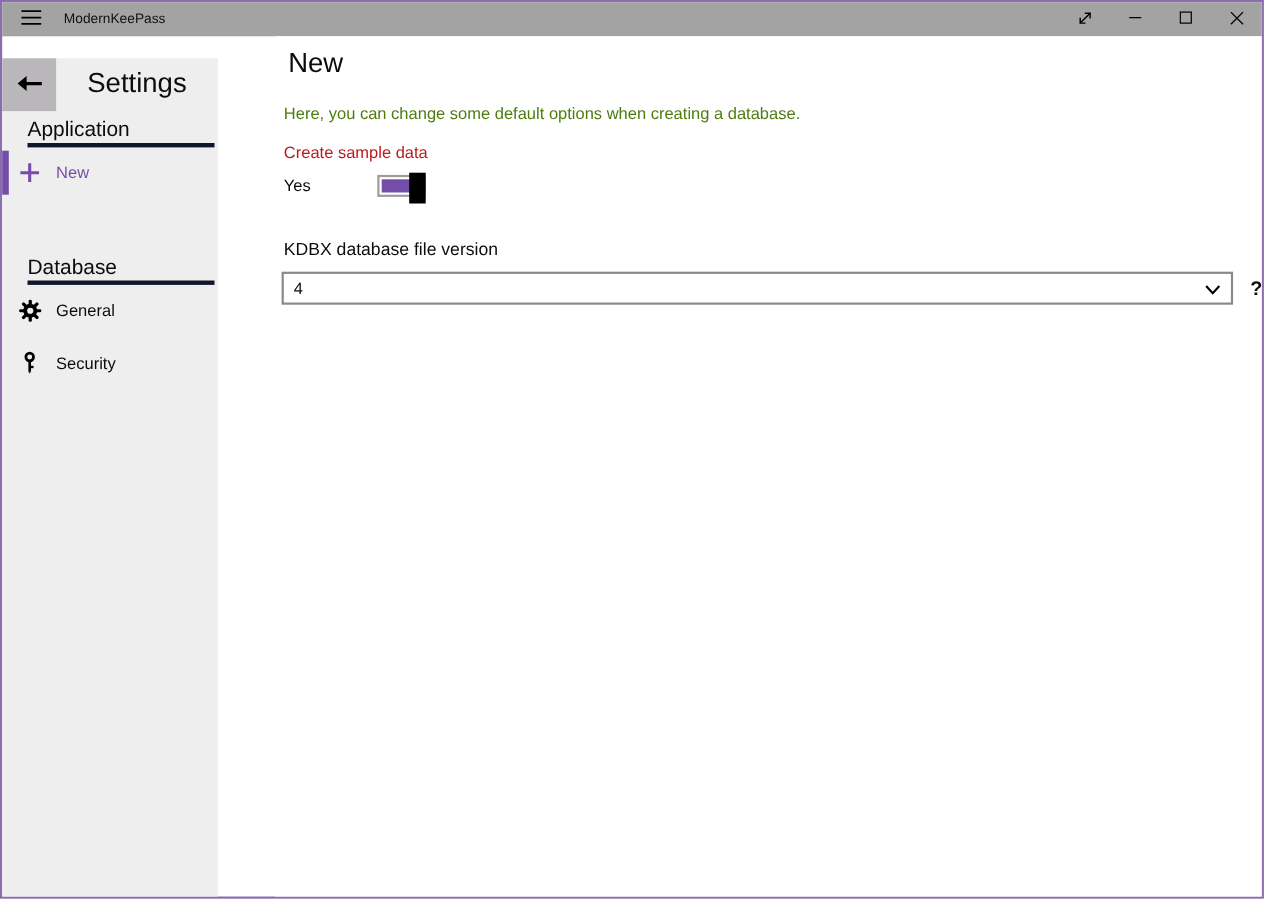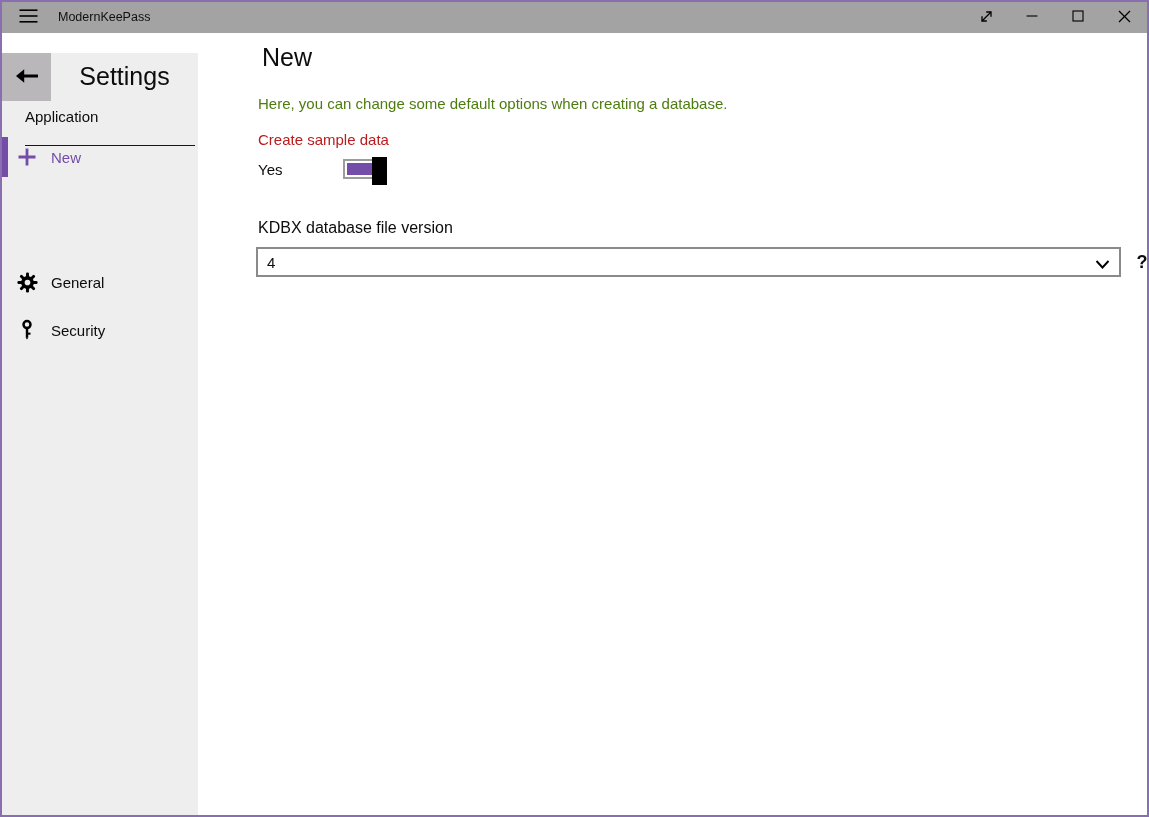--- a/index.html
+++ b/index.html
@@ -24,22 +24,22 @@
   .win-controls{position:absolute;right:0;top:0;height:31px;display:flex;}
   .win-btn{width:46px;height:31px;display:flex;align-items:center;justify-content:center;
     background:transparent;border:0;cursor:pointer;}
 
   
   .sidebar{position:absolute;left:0;top:31px;width:196px;bottom:0;background:var(--sidebar-bg);margin-top:20px;}
   .back-btn{position:absolute;left:0;top:0;width:49px;height:48px;background:var(--back-button-bg);
     display:flex;align-items:center;justify-content:center;border:0;cursor:pointer;}
   .sidebar-title{position:absolute;left:49px;right:0;top:0;height:48px;line-height:46px;
     text-align:center;font-size:25px;font-weight:400;color:#0c0c0c;}
-  .section-label{position:absolute;left:23px;right:3px;font-size:15px;color:#0c0c0c;
-    padding-bottom:20px;border-bottom:1px solid #0f172a;}
+  .section-label{position:absolute;left:23px;right:3px;font-size:19px;color:#0c0c0c;
+    padding-bottom:0;border-bottom:4px solid #0f172a;}
   .section-label.app{top:55px}
   .section-label.db{top:180px}
   .nav-item{position:absolute;left:0;right:0;height:40px;display:flex;align-items:center;
     padding-left:14px;gap:13px;font-size:15px;cursor:pointer;color:#0c0c0c;}
   .nav-item.sel{color:var(--accent);}
   .nav-item.sel::before{content:"";position:absolute;left:0;top:0;width:6px;height:40px;
     background:var(--accent);}
   .nav-item.sel{padding-left:14px;}
   .nav-item .ico{width:22px;height:22px;display:flex;align-items:center;justify-content:center;flex:none;}
   .nav-new{top:84px}
@@ -135,20 +135,21 @@
     <div class="nav-item nav-new sel">
       <span class="ico">
         <svg width="20" height="20" viewBox="0 0 20 20">
           <path d="M11.4 1.5H8.6v7.1H1.5v2.8h7.1v7.1h2.8v-7.1h7.1V8.6h-7.1z" fill="#744da9"></path>
         </svg>
       </span>
       <span>New</span>
     </div>
 
 
+    <div class="section-label db">Database</div>
 
     <div class="nav-item nav-security">
       <span class="ico">
         <svg width="20" height="22" viewBox="0 0 20 22">
           <circle cx="10" cy="5.6" r="3.5" fill="none" stroke="#000" stroke-width="2.5"></circle>
           <rect x="8.8" y="8.8" width="2.4" height="10" fill="#000"></rect>
           <rect x="11" y="13.6" width="2.5" height="2.1" fill="#000"></rect>
           <path d="M8.8 18.8 L10 20.6 L11.2 18.8z" fill="#000"></path>
         </svg>
       </span>

